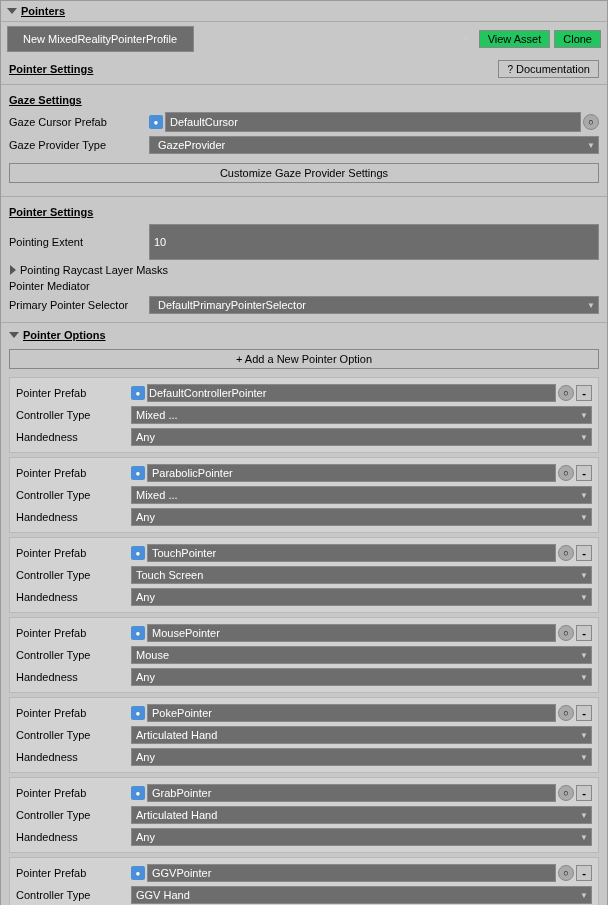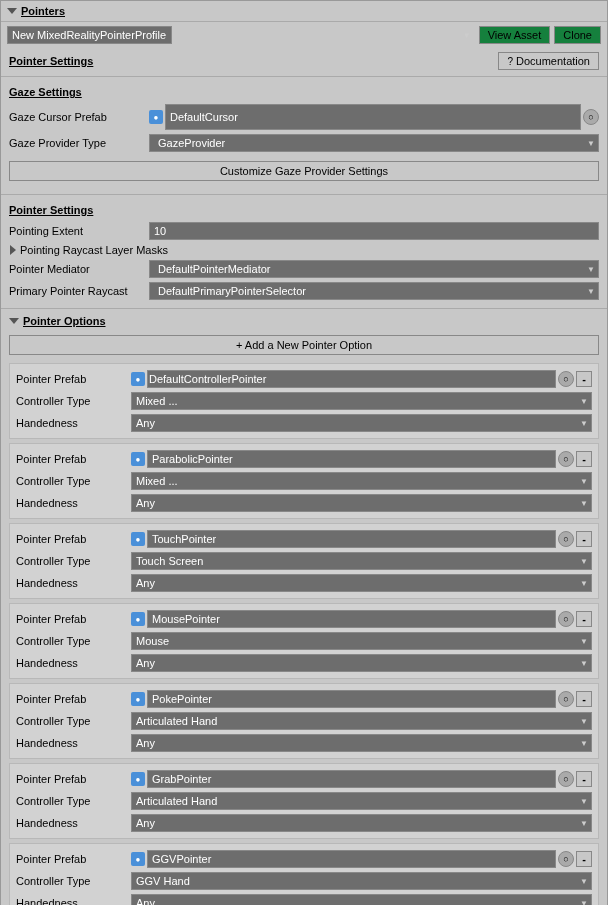--- a/index.html
+++ b/index.html
@@ -44,26 +44,26 @@
     }
     .top-bar {
       display: flex;
       align-items: center;
       padding: 4px 6px;
       gap: 4px;
       background: #c8c8c8;
     }
     .dropdown-wide {
       flex: 1;
-      height: 18px;
+      height: 26px;
       background: #6d6d6d;
       color: #fff;
       border: 1px solid #888;
       font-size: 11px;
-      padding: 0 4px;
+      padding: 0 15px;
       appearance: none;
       -webkit-appearance: none;
       position: relative;
     }
     .dropdown-wide-wrapper {
       flex: 1;
       position: relative;
       display: inline-block;
     }
     .dropdown-wide-wrapper::after {
@@ -71,21 +71,21 @@
       position: absolute;
       right: 4px;
       top: 50%;
       transform: translateY(-50%);
       font-size: 8px;
       color: #ccc;
       pointer-events: none;
     }
     .btn {
       height: 18px;
-      background: #15803d;
+      background: #22c55e;
       border: 1px solid #888;
       font-size: 11px;
       padding: 0 8px;
       cursor: pointer;
       white-space: nowrap;
     }
     .doc-btn {
       display: flex;
       align-items: center;
       gap: 3px;
@@ -143,36 +143,36 @@
       position: absolute;
       right: 4px;
       top: 50%;
       transform: translateY(-50%);
       font-size: 8px;
       color: #ccc;
       pointer-events: none;
     }
     .field-input {
       width: 100%;
-      height: 18px;
+      height: 36px;
       background: #6d6d6d;
       color: #fff;
       border: 1px solid #888;
       font-size: 11px;
       padding: 0 4px;
     }
     .object-field {
       display: flex;
       align-items: center;
       flex: 1;
       gap: 2px;
     }
     .object-field-input {
       flex: 1;
-      height: 26px;
+      height: 20px;
       background: #6d6d6d;
       color: #fff;
       border: 1px solid #888;
       font-size: 11px;
       padding: 0 4px;
     }
     .obj-icon {
       width: 14px;
       height: 14px;
       background: #4a90d9;
@@ -326,29 +326,24 @@
       <input class="field-input" type="text" value="10" style="">
     </div>
 
     <div class="collapsible-row" style="padding-left:1px;">
       <span class="triangle-right"></span>
       <span>Pointing Raycast Layer Masks</span>
     </div>
 
     <div class="field-row">
       <span class="field-label">Pointer Mediator</span>
-      <div class="field-dropdown-wrapper">
-        <select class="field-dropdown">
-          <option>DefaultPointerMediator</option>
-        </select>
-      </div>
     </div>
 
     <div class="field-row">
-      <span class="field-label">Primary Pointer Raycast</span>
+      <span class="field-label">Primary Pointer Selector</span>
       <div class="field-dropdown-wrapper">
         <select class="field-dropdown">
           <option>DefaultPrimaryPointerSelector</option>
         </select>
       </div>
     </div>
   </div>
 
   <div class="divider"></div>
 

